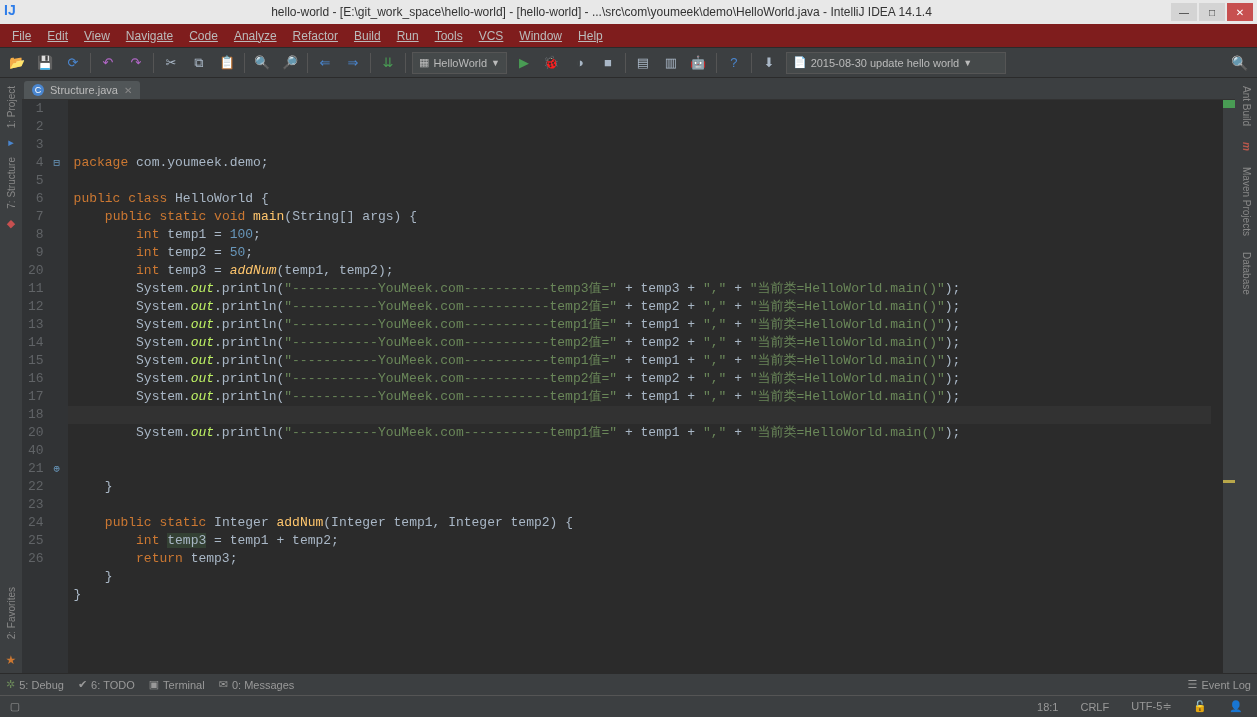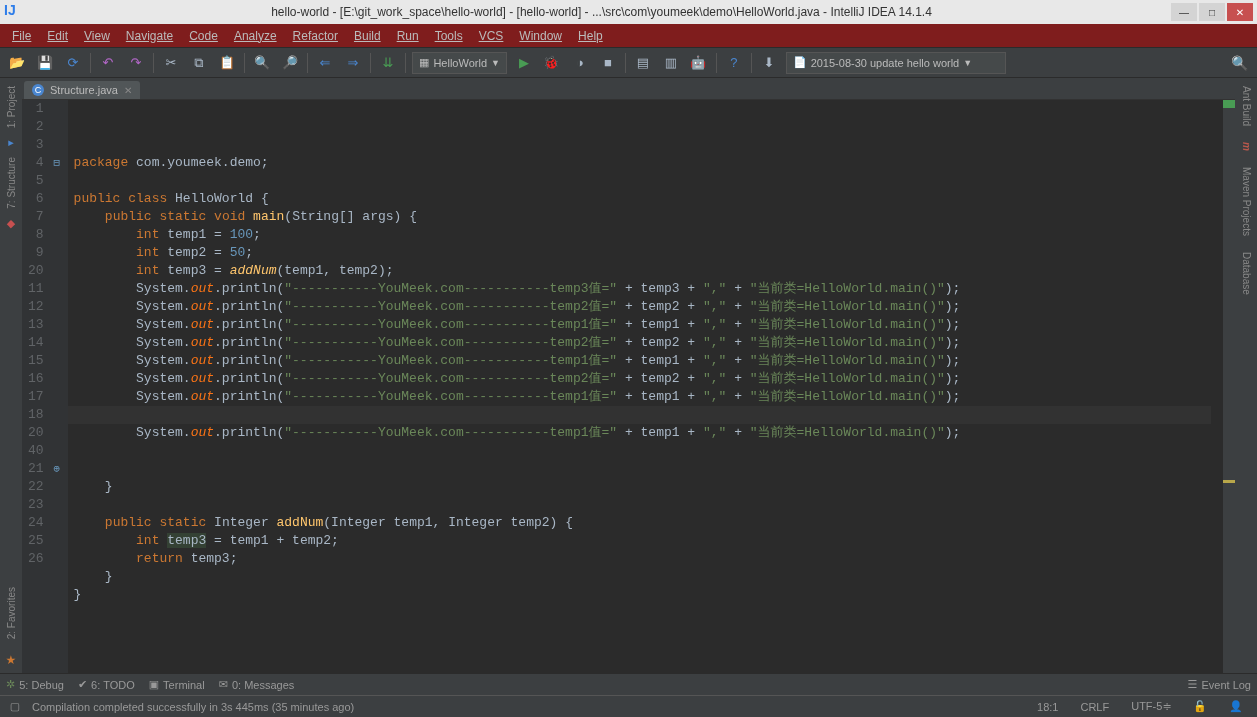--- a/index.html
+++ b/index.html
@@ -152,21 +152,21 @@
 .line-numbers .ln { height:18px; }
 .current-line-bg {
   position:absolute;
   left:0; right:12px;
   height:18px;
   background:#323232;
 }
 .kw { color:#cc7832; }
 .str { color:#6a8759; }
 .num { color:#6897bb; }
-.fld { color:#f97316; font-style:italic; }
+.fld { color:#bef264; font-style:italic; }
 .fn { color:#ffc66d; }
 .fni { color:#ffc66d; font-style:italic; }
 .typ { color:#a9b7c6; }
 .op { color:#a9b7c6; }
 
 .right-strip { width:12px; background:#3c3f41; position:relative; }
 .right-strip .mark-green { position:absolute; top:0; width:100%; height:8px; background:#499c54; }
 .right-strip .mark-yellow { position:absolute; width:100%; height:3px; background:#b8a74a; }
 
 .bottom-toolwins {
@@ -369,20 +369,19 @@
     </span>
   <span class="spacer"></span>
   <span class="twin">
       <span>☰</span>
       <span>Event Log</span>
     </span>
 </div>
 
 <div class="status-bar">
   <span class="leading-icon">▢</span>
-  <span>Compilation completed successfully in 3s 445ms (35 minutes ago)</span>
   <span class="spacer"></span>
   <span class="cell">18:1</span>
   <span class="cell">CRLF</span>
   <span class="cell"><span>UTF-5</span>≑</span>
   <span class="cell lock">🔓</span>
   <span class="cell">👤</span>
 </div>
 
 </body></html>

